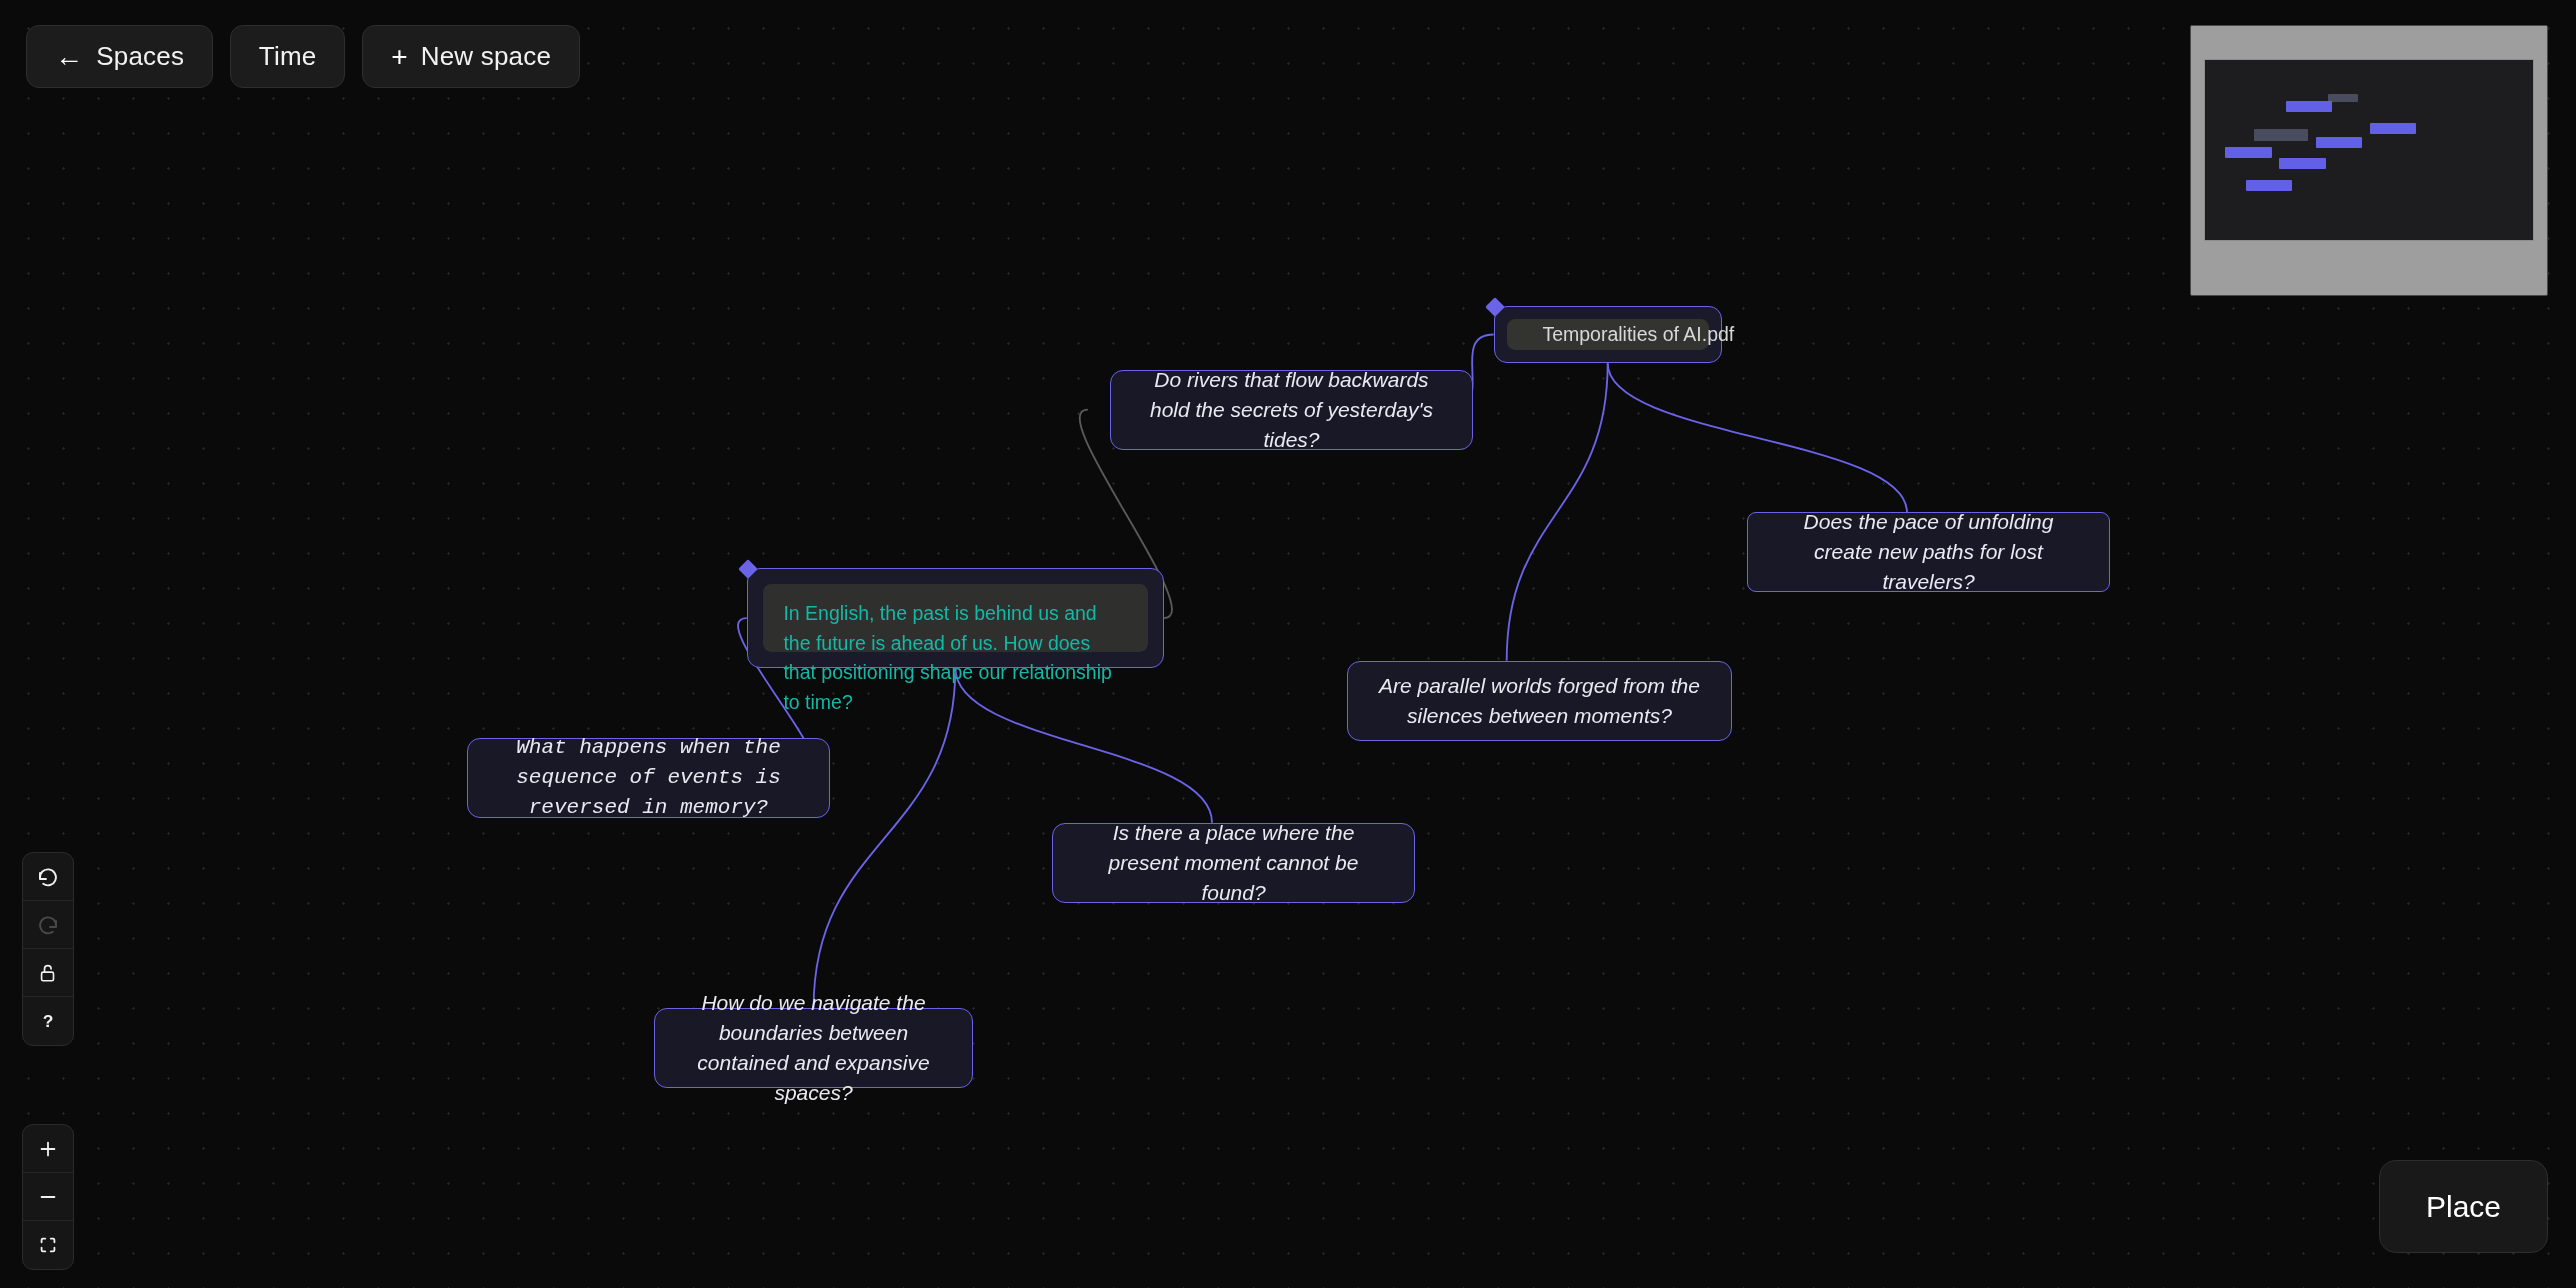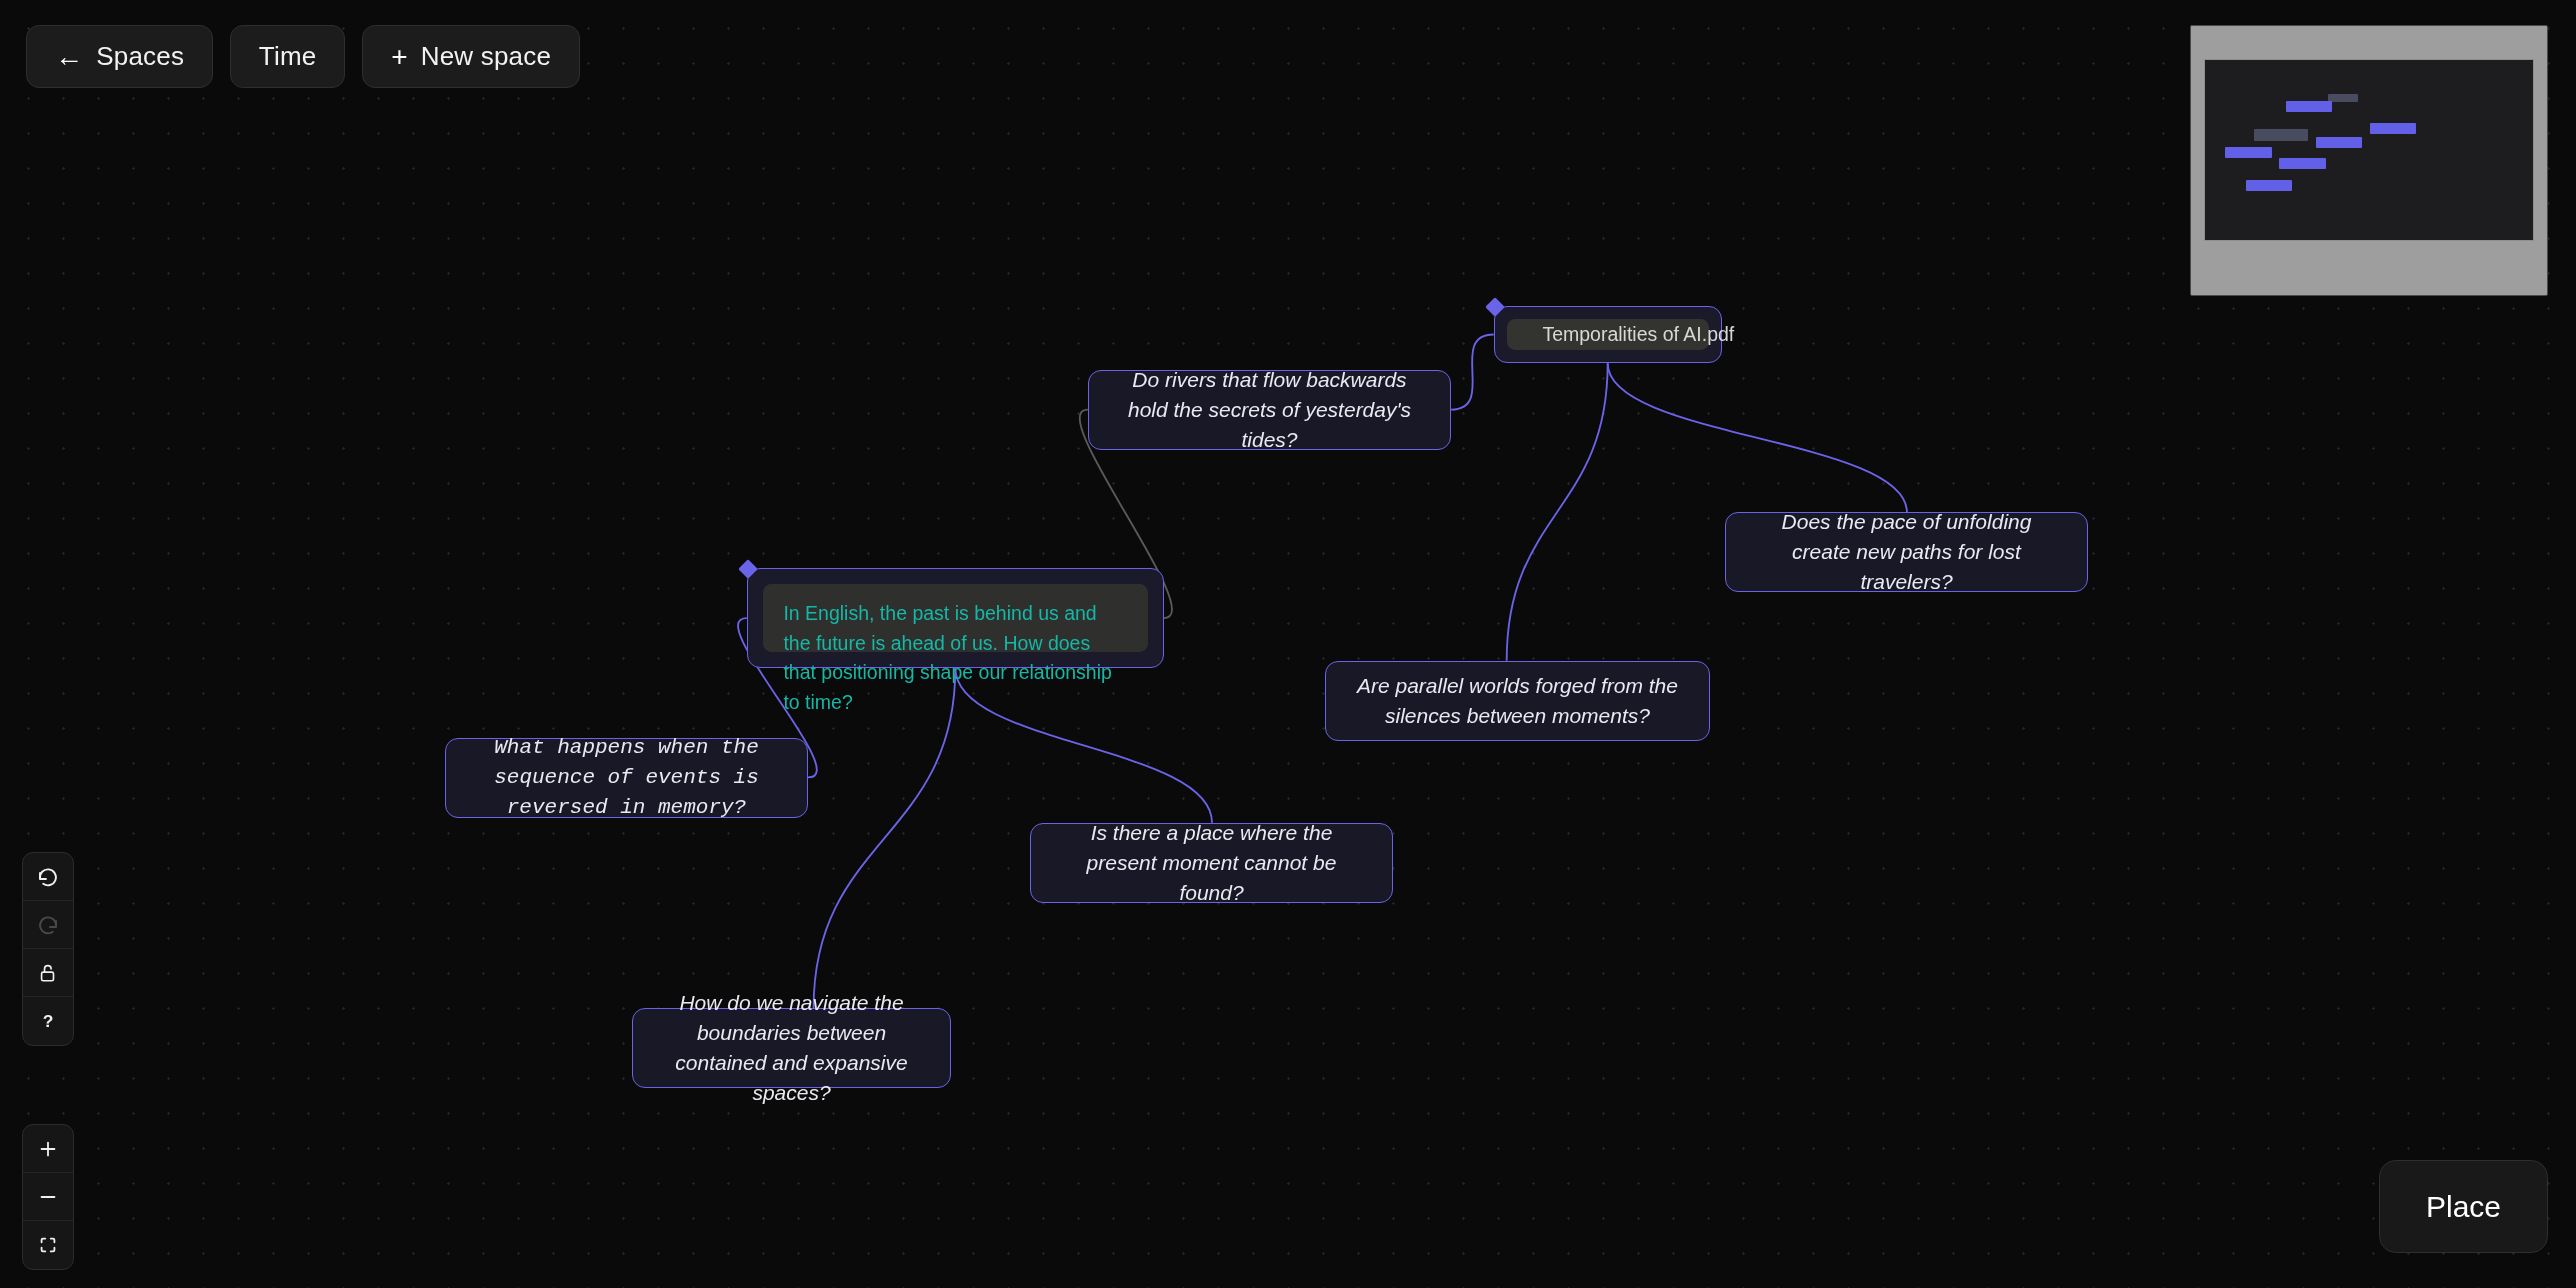--- a/index.html
+++ b/index.html
@@ -106,20 +106,21 @@
   }
 
   
   .node.question {
     background: #181827;
     border: 1.9px solid #6b63e8;
     display: flex;
     align-items: center;
     justify-content: flex-end;
     padding: 13px 24px;
+    margin-left: 22px;
   }
   .node.question .qtext {
     font-size: 21px;
     line-height: 1.42;
     font-style: italic;
     color: #e9e9f2;
     text-align: center;
   }
 
   
@@ -291,21 +292,21 @@
               <path d="M2 1 h11 l7 7 v17 a1 1 0 0 1 -1 1 h-17 a1 1 0 0 1 -1 -1 v-23 a1 1 0 0 1 1 -1 z" fill="#eaeaea"></path>
               <path d="M13 1 l7 7 h-7 z" fill="#9a9a9a"></path>
             </svg>
             <span class="fname">Temporalities of AI.pdf</span>
           </div>
           <div class="handle"></div>
         </div>
         <div class="node question" style="left: 1088px; top: 370px; width: 363px; height: 80px;">
           <div class="qtext">Do rivers that flow backwards hold the secrets of yesterday's tides?</div>
         </div>
-        <div class="node question" style="left: 1725px; top: 512px; width: 363px; height: 80px;">
+        <div class="node question" style="left: 1725px; top: 512px; width: 363px; height: 80px; border-radius: 9px;">
           <div class="qtext">Does the pace of unfolding create new paths for lost travelers?</div>
         </div>
         <div class="node note" style="left: 747px; top: 568px; width: 417px; height: 100px;">
           <div class="chip">
             <div class="ntext">In English, the past is behind us and the future is ahead of us. How does that positioning shape our relationship to time?</div>
           </div>
           <div class="handle"></div>
         </div>
         <div class="node question" style="left: 1325px; top: 661px; width: 385px; height: 80px;">
           <div class="qtext">Are parallel worlds forged from the silences between moments?</div>

